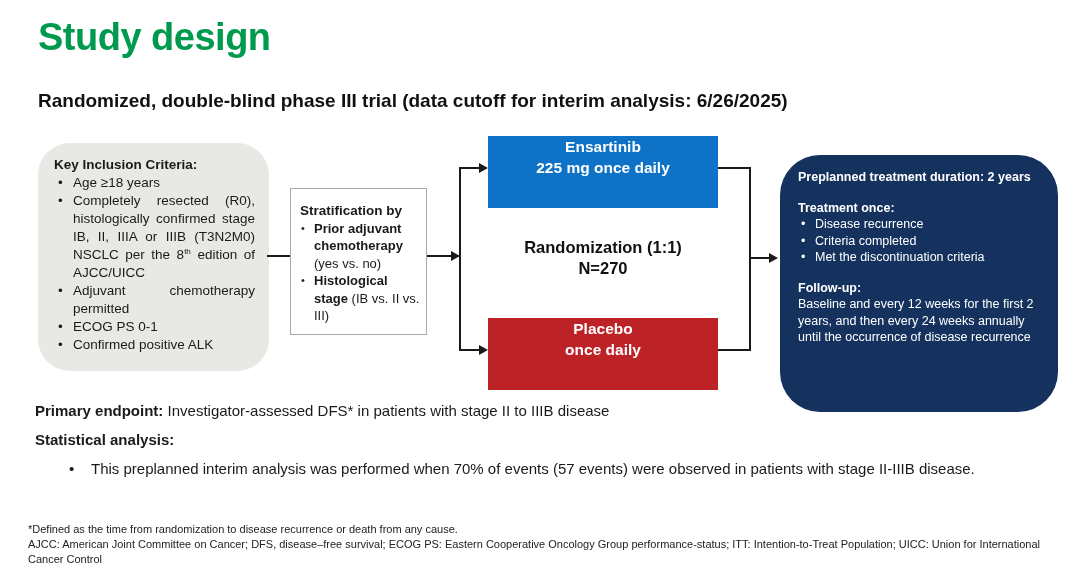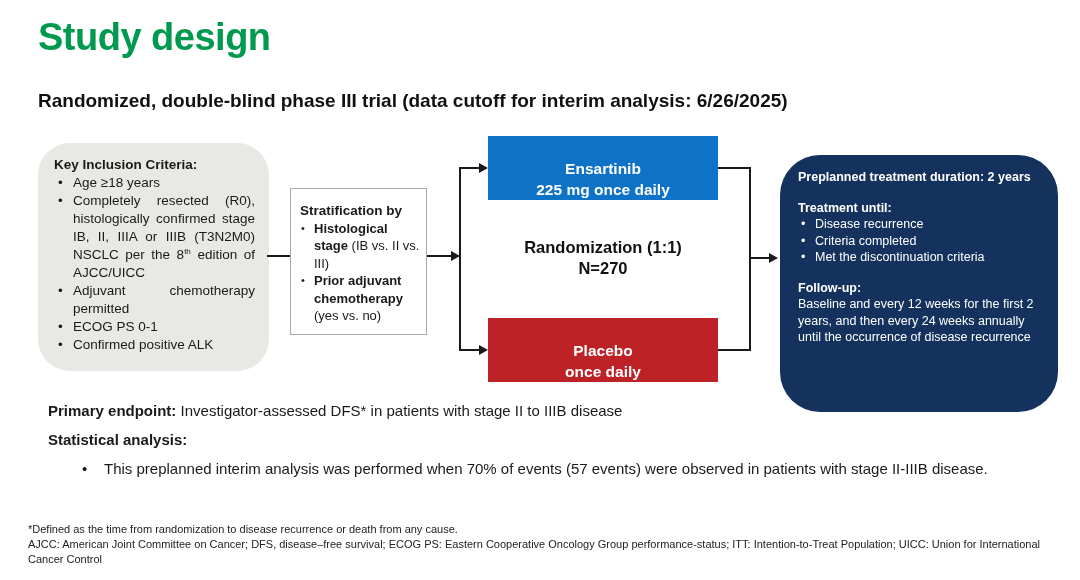--- a/index.html
+++ b/index.html
@@ -24,39 +24,39 @@
   ul.plain{list-style:none;}
   .inclusion-box li{position:relative;padding-left:19px;text-align:justify;}
   .inclusion-box li::before{content:"\2022";position:absolute;left:4px;}
   sup{font-size:60%;vertical-align:super;line-height:0;}
 
   .strat-box{position:absolute;left:290px;top:188px;width:137px;height:147px;background:#fff;border:1px solid #a9a9a9;padding:13px 6px 6px 9px;font-size:13px;line-height:17.5px;}
   .strat-box .box-title{font-weight:bold;font-size:13.5px;}
   .strat-box li{position:relative;padding-left:14px;}
   .strat-box li::before{content:"\2022";position:absolute;left:1px;font-size:11px;}
 
-  .arm-box{position:absolute;left:488px;width:230px;height:64px;display:flex;flex-direction:column;align-items:center;justify-content:flex-end;color:#fff;font-weight:bold;font-size:15.5px;line-height:21px;text-align:center;}
+  .arm-box{position:absolute;left:488px;width:230px;height:72px;display:flex;flex-direction:column;align-items:center;justify-content:flex-start;color:#fff;font-weight:bold;font-size:15.5px;line-height:21px;text-align:center;}
   .arm-box.blue{top:136px;background:var(--arm-blue);}
   .arm-box.red{top:318px;background:var(--arm-red);}
 
   .randomization{position:absolute;left:488px;top:237px;width:230px;text-align:center;font-weight:bold;font-size:16.5px;line-height:21px;color:#111;}
 
   .outcome-box{position:absolute;left:780px;top:155px;width:278px;height:257px;background:var(--outcome-navy);border-radius:40px;padding:14px 14px 10px 18px;color:#fff;font-size:12.5px;line-height:16.5px;}
   .outcome-box .bold{font-weight:bold;}
   .outcome-box .gap{height:14px;}
   .outcome-box li{position:relative;padding-left:17px;}
   .outcome-box li::before{content:"\2022";position:absolute;left:3px;}
 
   
   .hline{position:absolute;height:2px;background:var(--line-black);}
   .vline{position:absolute;width:2px;background:var(--line-black);}
   .ah{position:absolute;width:0;height:0;border-top:5px solid transparent;border-bottom:5px solid transparent;border-left:9px solid var(--line-black);}
 
   
-  .endpoints{position:absolute;left:48px;top:401px;width:1025px;font-size:15px;line-height:19px;}
+  .endpoints{position:absolute;left:35px;top:401px;width:1025px;font-size:15px;line-height:19px;}
   .endpoints .row{margin-bottom:10px;}
   .endpoints .lbl{font-weight:bold;}
   .stat-bullet{display:flex;margin-top:8px;}
   .stat-bullet .dot{width:22px;padding-left:34px;box-sizing:content-box;}
   .footnotes{position:absolute;left:28px;top:522px;width:1022px;font-size:11px;line-height:15px;color:#222;}
 </style>
 </head>
 <body>
 
 <div class="slide">
@@ -73,22 +73,22 @@
       <li><span>ECOG PS 0-1</span></li>
       <li><span>Confirmed positive ALK</span></li>
     </ul>
   </div>
 
   <div class="hline" style="left:267px;top:255px;width:23px;"></div>
 
   <div class="strat-box">
     <div class="box-title">Stratification by</div>
     <ul class="plain">
+      <li><b>Prior adjuvant chemotherapy</b><span> (yes vs. no)</span></li>
       <li><b>Histological stage</b><span> (IB vs. II vs. III)</span></li>
-      <li><b>Prior adjuvant chemotherapy</b><span> (yes vs. no)</span></li>
     </ul>
   </div>
 
   <div class="hline" style="left:427px;top:255px;width:24px;"></div>
   <div class="ah" style="left:451px;top:251px;"></div>
   <div class="vline" style="left:459px;top:167px;height:184px;"></div>
   <div class="hline" style="left:459px;top:167px;width:21px;"></div>
   <div class="ah" style="left:479px;top:163px;"></div>
   <div class="hline" style="left:459px;top:349px;width:21px;"></div>
   <div class="ah" style="left:479px;top:345px;"></div>
@@ -110,21 +110,21 @@
 
   <div class="hline" style="left:718px;top:167px;width:33px;"></div>
   <div class="hline" style="left:718px;top:349px;width:33px;"></div>
   <div class="vline" style="left:749px;top:167px;height:184px;"></div>
   <div class="hline" style="left:749px;top:257px;width:22px;"></div>
   <div class="ah" style="left:769px;top:253px;"></div>
 
   <div class="outcome-box">
     <div class="bold">Preplanned treatment duration: 2 years</div>
     <div class="gap"></div>
-    <div class="bold">Treatment until:</div>
+    <div class="bold">Treatment once:</div>
     <ul class="plain">
       <li><span>Disease recurrence</span></li>
       <li><span>Criteria completed</span></li>
       <li><span>Met the discontinuation criteria</span></li>
     </ul>
     <div class="gap"></div>
     <div class="bold">Follow-up:</div>
     <div>Baseline and every 12 weeks for the first 2 years, and then every 24 weeks annually until the occurrence of disease recurrence</div>
   </div>
 

